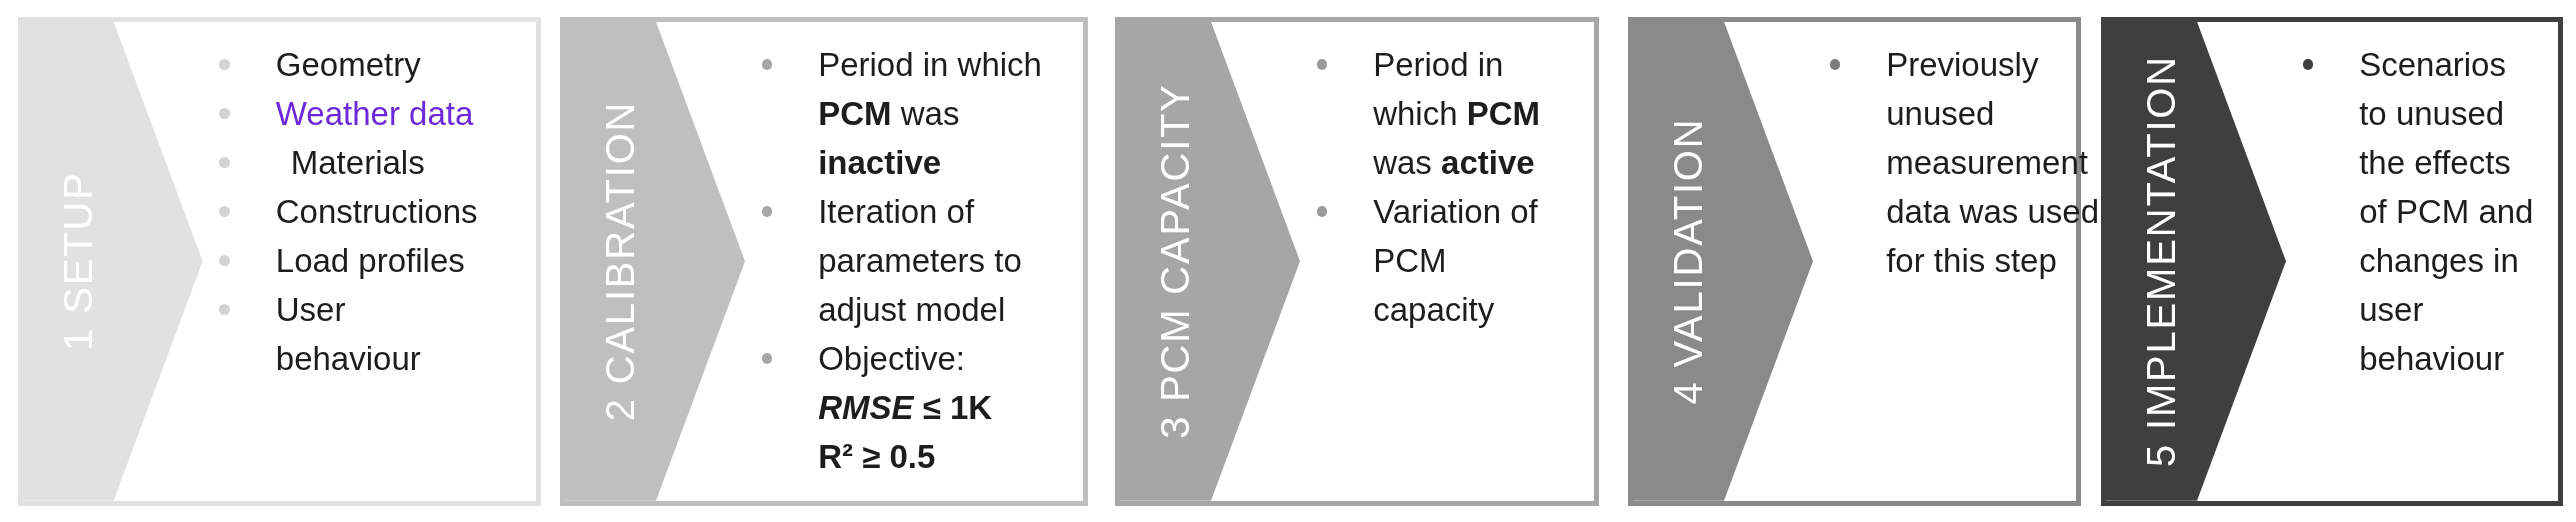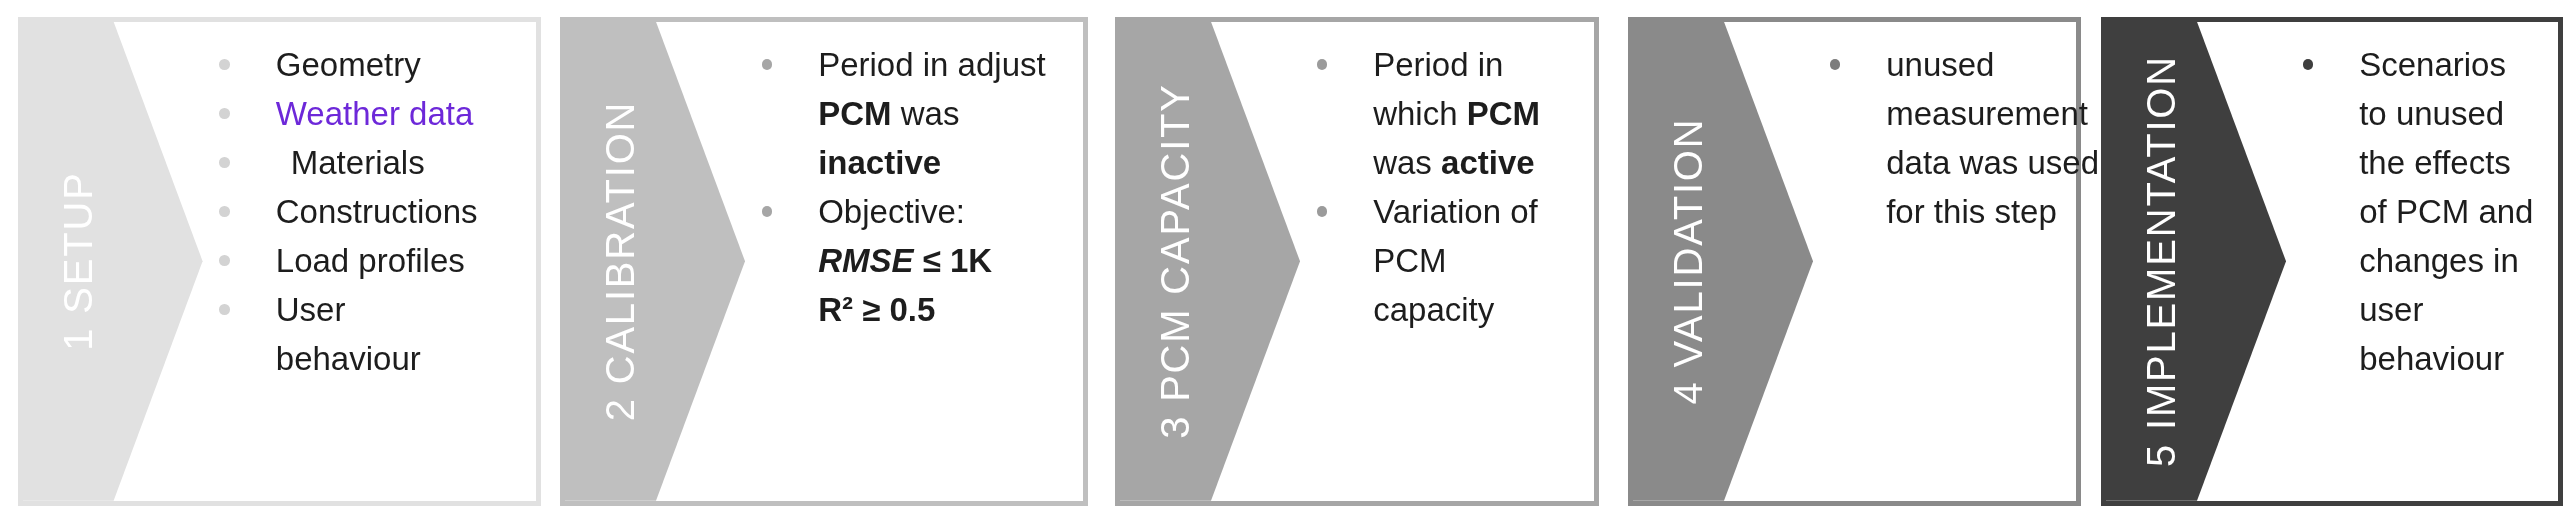--- a/index.html
+++ b/index.html
@@ -110,23 +110,31 @@
         </div>
       </div>
     </section>
     <section class="panel" style="border-color: rgb(191, 191, 191);">
       <div class="chevron" style="background: rgb(191, 191, 191);"></div>
       <div class="step-label" style="color: rgb(255, 255, 255);">2 CALIBRATION</div>
       <div class="bullets">
         <div class="bullet">
           <span class="dot" style="background: rgb(166, 166, 166);"></span>
           <div class="bl" style="color: rgb(29, 29, 29);">
-            <div class="line"><span>Period in adjust</span></div>
+            <div class="line"><span>Period in which</span></div>
             <div class="line"><span class="seg-b">PCM</span><span> was</span></div>
             <div class="line"><span class="seg-b">inactive</span></div>
+          </div>
+        </div>
+        <div class="bullet">
+          <span class="dot" style="background: rgb(166, 166, 166);"></span>
+          <div class="bl" style="color: rgb(29, 29, 29);">
+            <div class="line"><span>Iteration of</span></div>
+            <div class="line"><span>parameters to</span></div>
+            <div class="line"><span>adjust model</span></div>
           </div>
         </div>
         <div class="bullet">
           <span class="dot" style="background: rgb(166, 166, 166);"></span>
           <div class="bl" style="color: rgb(29, 29, 29);">
             <div class="line"><span>Objective:</span></div>
             <div class="line"><span class="seg-b seg-i">RMSE</span><span class="seg-b"> ≤ 1K</span></div>
             <div class="line"><span class="seg-b">R² ≥ 0.5</span></div>
           </div>
         </div>
@@ -154,20 +162,21 @@
         </div>
       </div>
     </section>
     <section class="panel" style="border-color: rgb(138, 138, 138);">
       <div class="chevron" style="background: rgb(138, 138, 138);"></div>
       <div class="step-label" style="color: rgb(255, 255, 255);">4 VALIDATION</div>
       <div class="bullets">
         <div class="bullet">
           <span class="dot" style="background: rgb(125, 125, 125);"></span>
           <div class="bl" style="color: rgb(29, 29, 29);">
+            <div class="line"><span>Previously</span></div>
             <div class="line"><span>unused</span></div>
             <div class="line"><span>measurement</span></div>
             <div class="line"><span>data was used</span></div>
             <div class="line"><span>for this step</span></div>
           </div>
         </div>
       </div>
     </section>
     <section class="panel" style="border-color: rgb(63, 63, 63);">
       <div class="chevron" style="background: rgb(63, 63, 63);"></div>

